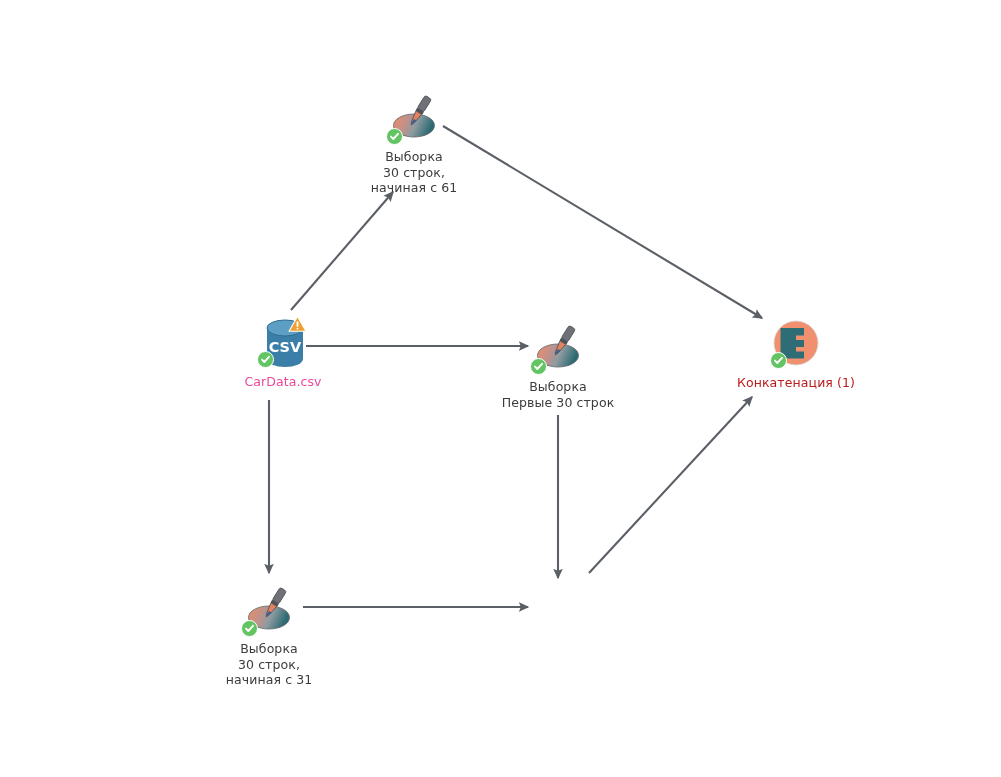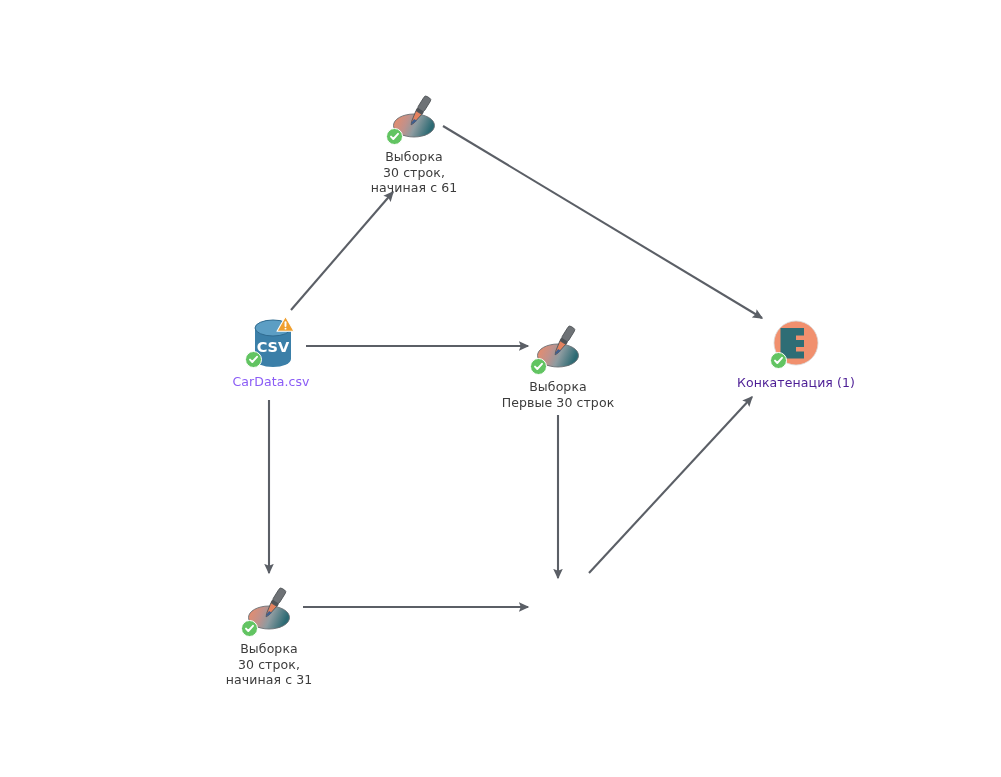--- a/index.html
+++ b/index.html
@@ -136,42 +136,42 @@
         <svg width="11" height="11" viewBox="0 0 11 11">
             <path d="M2 5.6 L4.3 8 L9 2.8" stroke="#ffffff" stroke-width="1.9" fill="none" stroke-linecap="round" stroke-linejoin="round"></path>
           </svg>
       </div>
     </div>
     <div class="node-label" style="color: rgb(60, 60, 60);">Выборка
 30 строк,
 начиная с 61</div>
   </div>
 
-  <div class="node" style="left:271px; top:315px;">
+  <div class="node" style="left:283px; top:315px;">
     <div class="node-icon-wrap">
       <svg class="csv-icon" width="44" height="50" viewBox="0 0 44 50" xmlns="http://www.w3.org/2000/svg">
         <path d="M4 9 L4 40 a18 8 0 0 0 36 0 L40 9 Z" fill="#3b7fa8"></path>
         <ellipse cx="22" cy="9" rx="18" ry="8" fill="#5c9ec4"></ellipse>
         <ellipse cx="22" cy="9" rx="18" ry="8" fill="none" stroke="#2f6b90" stroke-width="1"></ellipse>
         <text x="22" y="33" text-anchor="middle" font-family="DejaVu Sans, Liberation Sans, sans-serif" font-size="14.5" font-weight="bold" fill="#ffffff">CSV</text>
       </svg>
       <div class="badge-warn">
         <svg width="19" height="18" viewBox="0 0 19 18" xmlns="http://www.w3.org/2000/svg">
           <path d="M9.5 1.4 L18 16.2 L1 16.2 Z" fill="#f0a030" stroke="#ffffff" stroke-width="1.1" stroke-linejoin="round"></path>
           <rect x="8.55" y="6.3" width="1.9" height="5.6" rx="0.9" fill="#ffffff"></rect>
           <rect x="8.55" y="12.7" width="1.9" height="1.9" rx="0.9" fill="#ffffff"></rect>
         </svg>
       </div>
       <div class="badge-ok" style="left:2px;bottom:3px;">
         <svg width="11" height="11" viewBox="0 0 11 11">
             <path d="M2 5.6 L4.3 8 L9 2.8" stroke="#ffffff" stroke-width="1.9" fill="none" stroke-linecap="round" stroke-linejoin="round"></path>
           </svg>
       </div>
     </div>
-    <div class="node-label" style="color: #8b5cf6;">CarData.csv</div>
+    <div class="node-label" style="color: #ec4899;">CarData.csv</div>
   </div>
 
   <div class="node" style="left:558px; top:320px;">
     <div class="node-icon-wrap">
       <svg class="sample-icon" width="52" height="50" viewBox="0 0 52 50" xmlns="http://www.w3.org/2000/svg">
         <defs>
           <linearGradient id="palg2" x1="0" y1="0" x2="1" y2="0.25">
             <stop offset="0%" stop-color="#ef8b66"></stop>
             <stop offset="38%" stop-color="#c0918b"></stop>
             <stop offset="62%" stop-color="#8d9ba0"></stop>
@@ -202,21 +202,21 @@
         <circle cx="25" cy="25" r="22" fill="#f1906e"></circle>
         <path d="M9.5 10 L33 10 L33 17.5 L25 17.5 L25 22 L33 22 L33 29 L25 29 L25 33.5 L33 33.5 L33 40.5 L9.5 40.5 Z" fill="#2e6d75"></path>
         <circle cx="25" cy="25" r="22" fill="none" stroke="#d9d9d9" stroke-width="0.8"></circle>
       </svg>
       <div class="badge-ok" style="left:2px;bottom:3px;">
         <svg width="11" height="11" viewBox="0 0 11 11">
             <path d="M2 5.6 L4.3 8 L9 2.8" stroke="#ffffff" stroke-width="1.9" fill="none" stroke-linecap="round" stroke-linejoin="round"></path>
           </svg>
       </div>
     </div>
-    <div class="node-label" style="color: #4c1d95;">Конкатенация (1)</div>
+    <div class="node-label" style="color: #b91c1c;">Конкатенация (1)</div>
   </div>
 
   <div class="node" style="left:269px; top:582px;">
     <div class="node-icon-wrap">
       <svg class="sample-icon" width="52" height="50" viewBox="0 0 52 50" xmlns="http://www.w3.org/2000/svg">
         <defs>
           <linearGradient id="palg3" x1="0" y1="0" x2="1" y2="0.25">
             <stop offset="0%" stop-color="#ef8b66"></stop>
             <stop offset="38%" stop-color="#c0918b"></stop>
             <stop offset="62%" stop-color="#8d9ba0"></stop>

